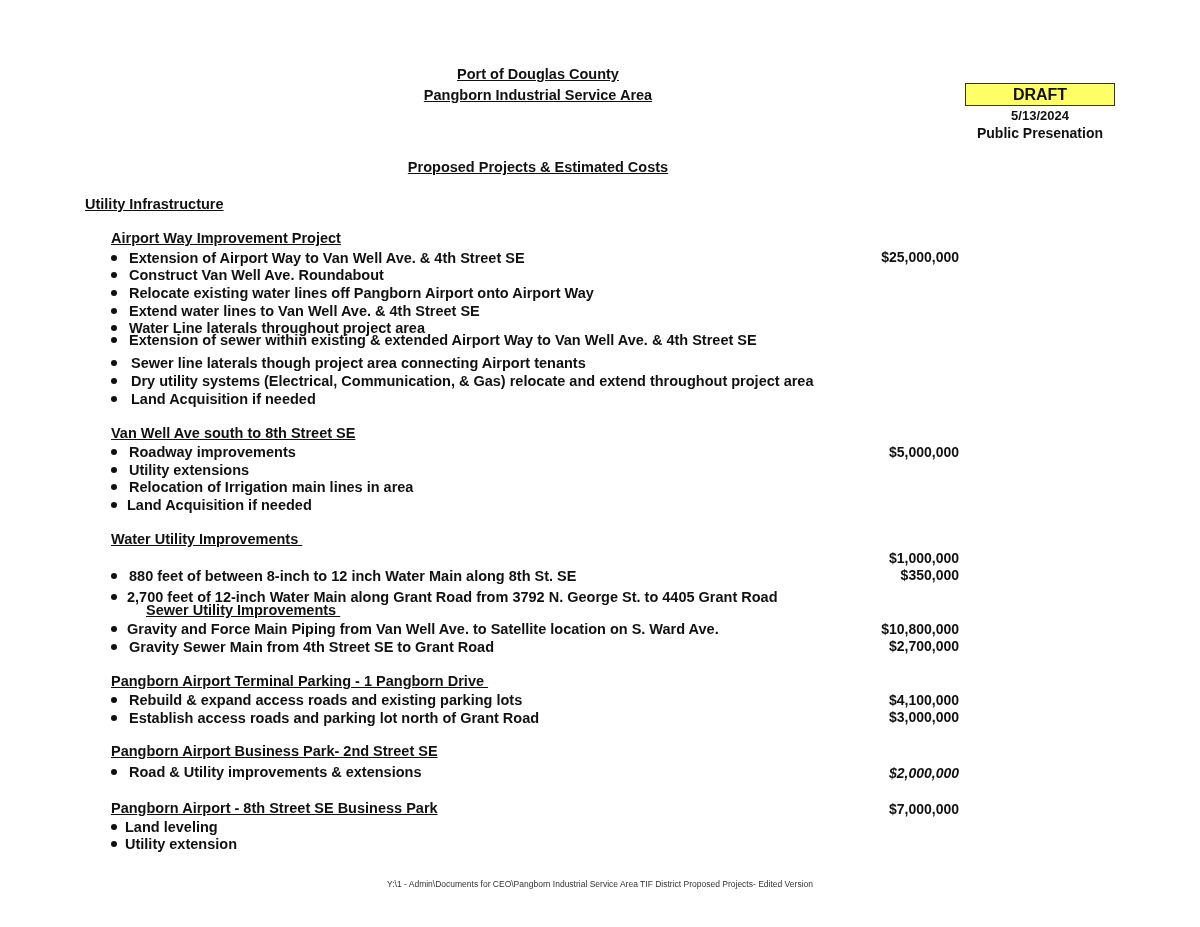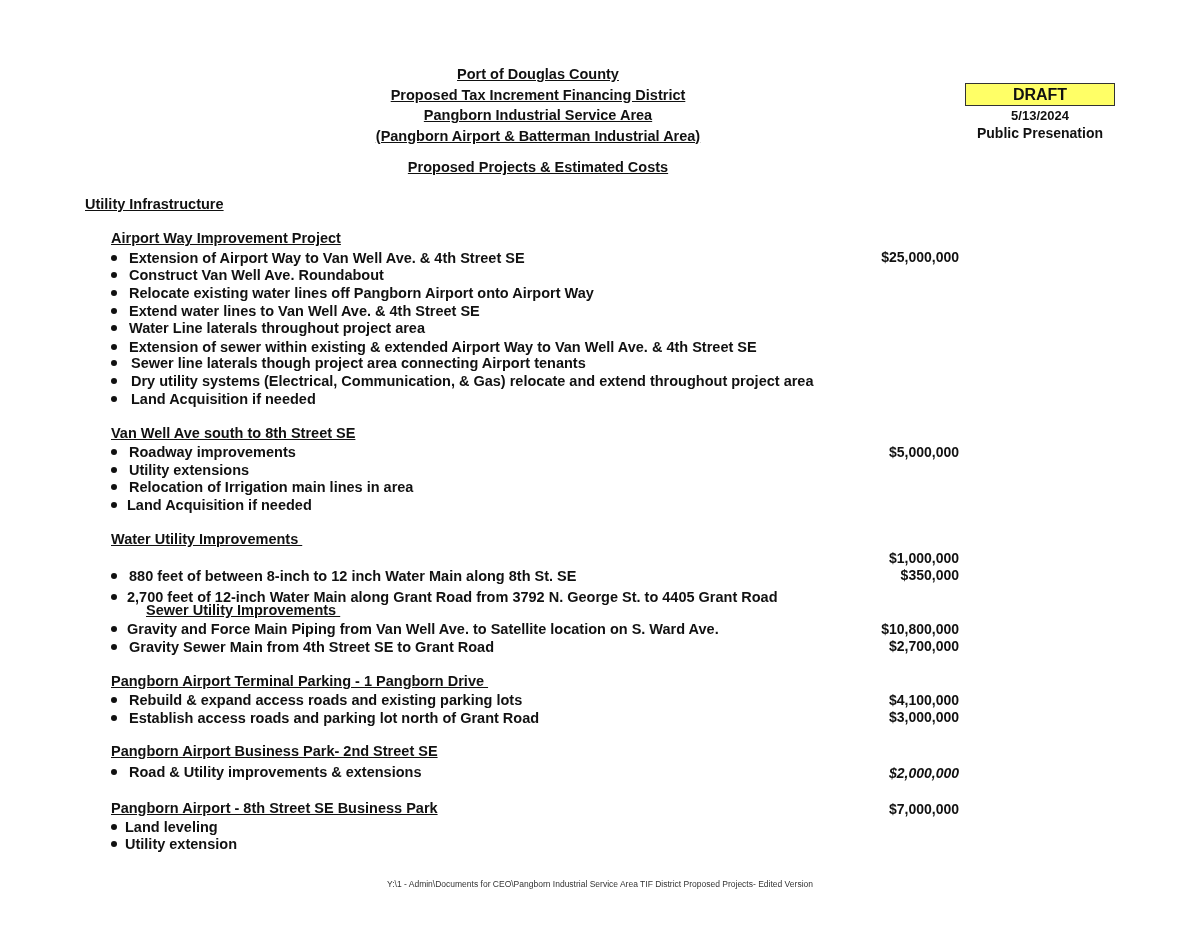--- a/index.html
+++ b/index.html
@@ -27,40 +27,38 @@
     .bullet-text { display: inline-block; }
     .cost { position: absolute; right: 241px; font-weight: bold; font-size: 14px; text-align: right; white-space: nowrap; }
 
     .footer { position: absolute; left: 0; width: 1200px; top: 879px; text-align: center; font-size: 8.5px; color: #333; }
   </style>
 </head>
 <body>
 
 <div class="title-block">
   <div class="title-line">Port of Douglas County </div>
-  <div class="title-line">Proposed Tax Increment Financing District</div>
   <div class="title-line">Pangborn Industrial Service Area</div>
-  <div class="title-line">(Pangborn Airport &amp; Batterman Industrial Area)</div>
 </div>
 <div class="subtitle">Proposed Projects &amp; Estimated Costs</div>
 
 <div class="draft-box">DRAFT</div>
 <div class="draft-date">5/13/2024</div>
 <div class="draft-note">Public Presenation</div>
 
 <div class="category">Utility Infrastructure</div>
 
 <div class="section-heading" style="top:230px;">Airport Way Improvement Project</div>
 <div class="bullet-row" style="top:249px;"><span class="bullet-dot"></span><span class="bullet-text">Extension of Airport Way to Van Well Ave. &amp; 4th Street SE</span></div>
 <div class="cost" style="top:249px;">$25,000,000</div>
 <div class="bullet-row" style="top:266px;"><span class="bullet-dot"></span><span class="bullet-text">Construct Van Well Ave. Roundabout</span></div>
 <div class="bullet-row" style="top:284px;"><span class="bullet-dot"></span><span class="bullet-text">Relocate existing water lines off Pangborn Airport onto Airport Way</span></div>
 <div class="bullet-row" style="top:302px;"><span class="bullet-dot"></span><span class="bullet-text">Extend water lines to Van Well Ave. &amp; 4th Street SE</span></div>
 <div class="bullet-row" style="top:319px;"><span class="bullet-dot"></span><span class="bullet-text">Water Line laterals throughout project area</span></div>
-<div class="bullet-row" style="top:338px;text-align:center;"><span class="bullet-dot"></span><span class="bullet-text">Extension of sewer within existing &amp; extended Airport Way to Van Well Ave. &amp; 4th Street SE</span></div>
+<div class="bullet-row" style="top:331px;text-align:center;"><span class="bullet-dot"></span><span class="bullet-text">Extension of sewer within existing &amp; extended Airport Way to Van Well Ave. &amp; 4th Street SE</span></div>
 <div class="bullet-row" style="top:354px;"><span class="bullet-dot" style="margin-right:14px;"></span><span class="bullet-text">Sewer line laterals though project area connecting Airport tenants</span></div>
 <div class="bullet-row" style="top:372px;"><span class="bullet-dot" style="margin-right:14px;"></span><span class="bullet-text">Dry utility systems (Electrical, Communication, &amp; Gas) relocate and extend throughout project area</span></div>
 <div class="bullet-row" style="top:390px;"><span class="bullet-dot" style="margin-right:14px;"></span><span class="bullet-text">Land Acquisition if needed</span></div>
 
 <div class="section-heading" style="top:425px;">Van Well Ave south to 8th Street SE</div>
 <div class="bullet-row" style="top:443px;"><span class="bullet-dot"></span><span class="bullet-text">Roadway improvements</span></div>
 <div class="cost" style="top:444px;">$5,000,000</div>
 <div class="bullet-row" style="top:461px;"><span class="bullet-dot"></span><span class="bullet-text">Utility extensions</span></div>
 <div class="bullet-row" style="top:478px;"><span class="bullet-dot"></span><span class="bullet-text">Relocation of Irrigation main lines in area</span></div>
 <div class="bullet-row" style="top:496px;"><span class="bullet-dot" style="margin-right:10px;"></span><span class="bullet-text">Land Acquisition if needed</span></div>

